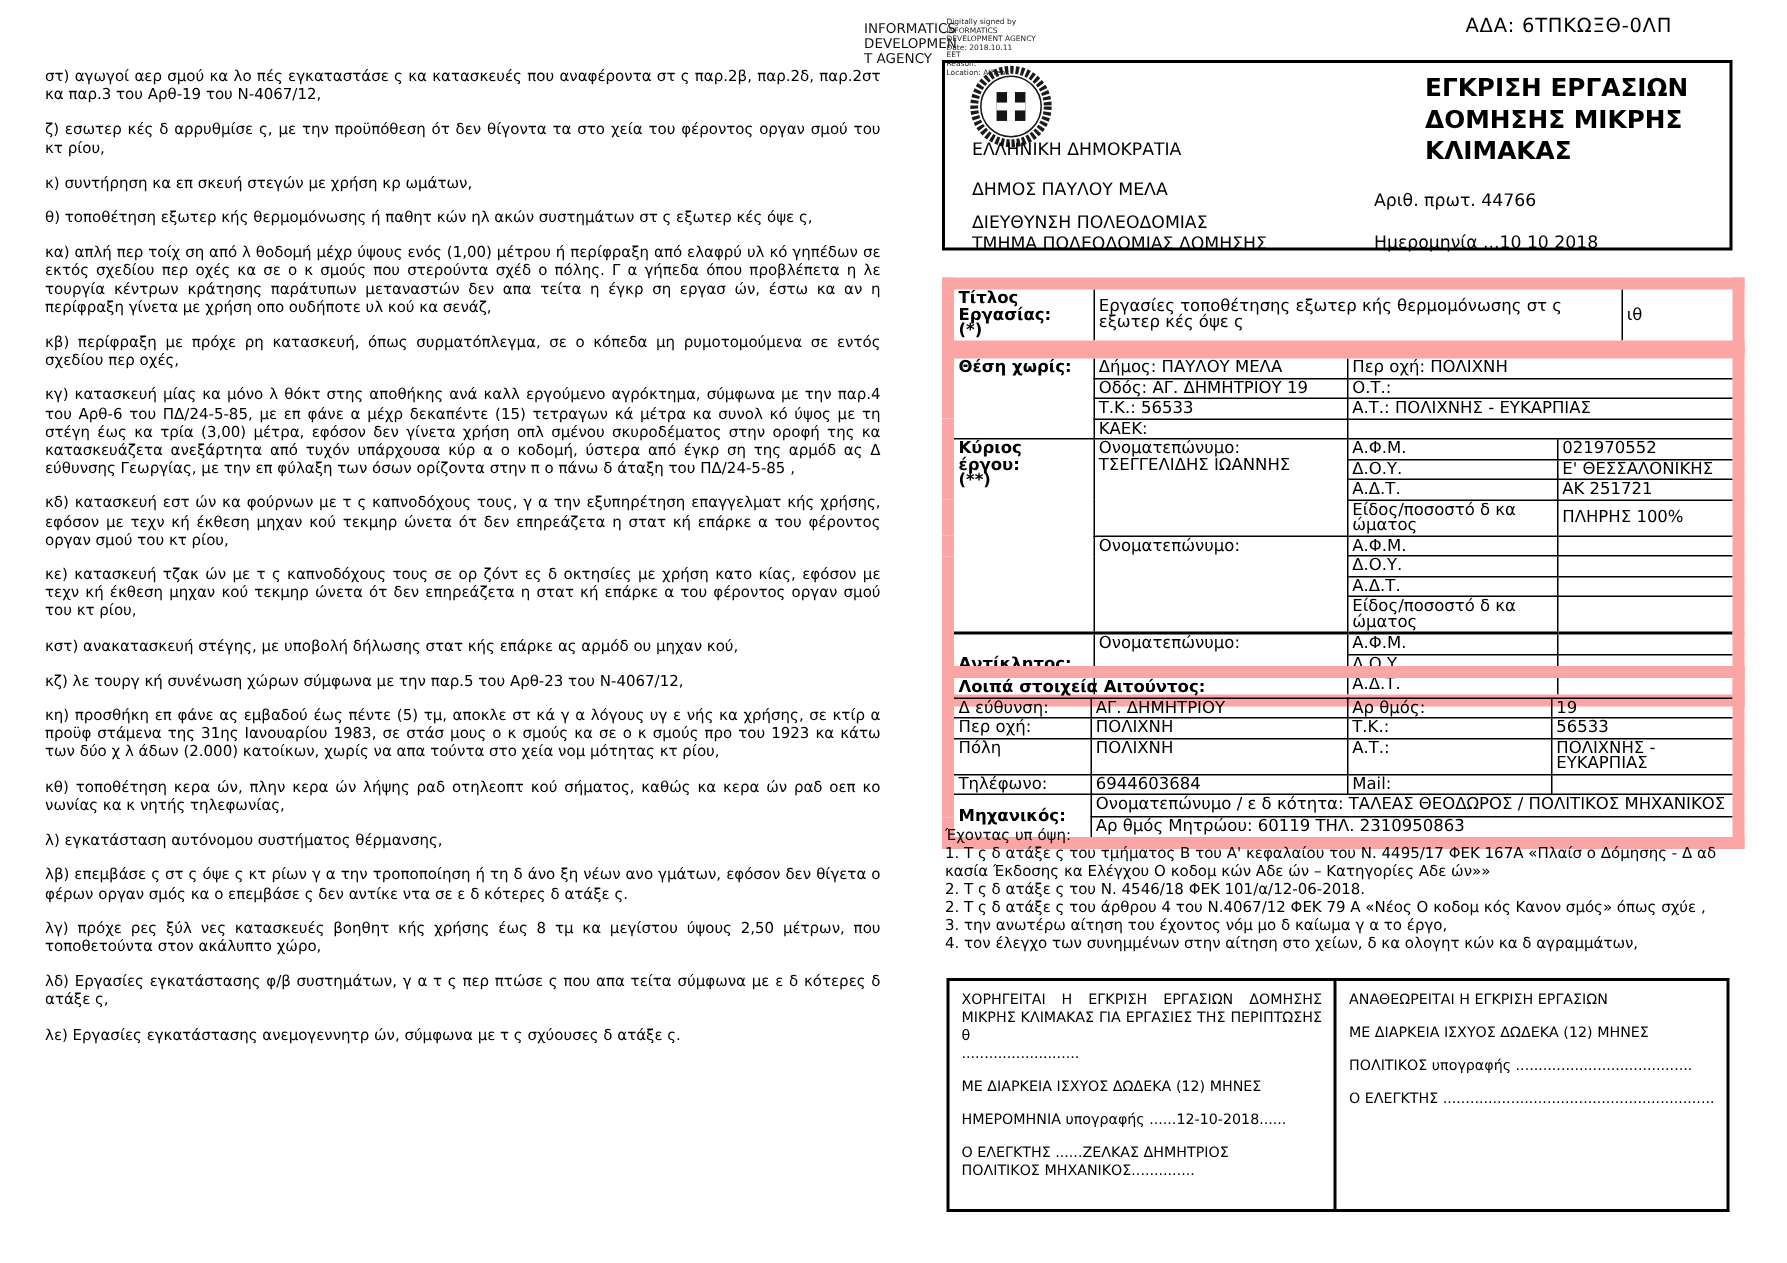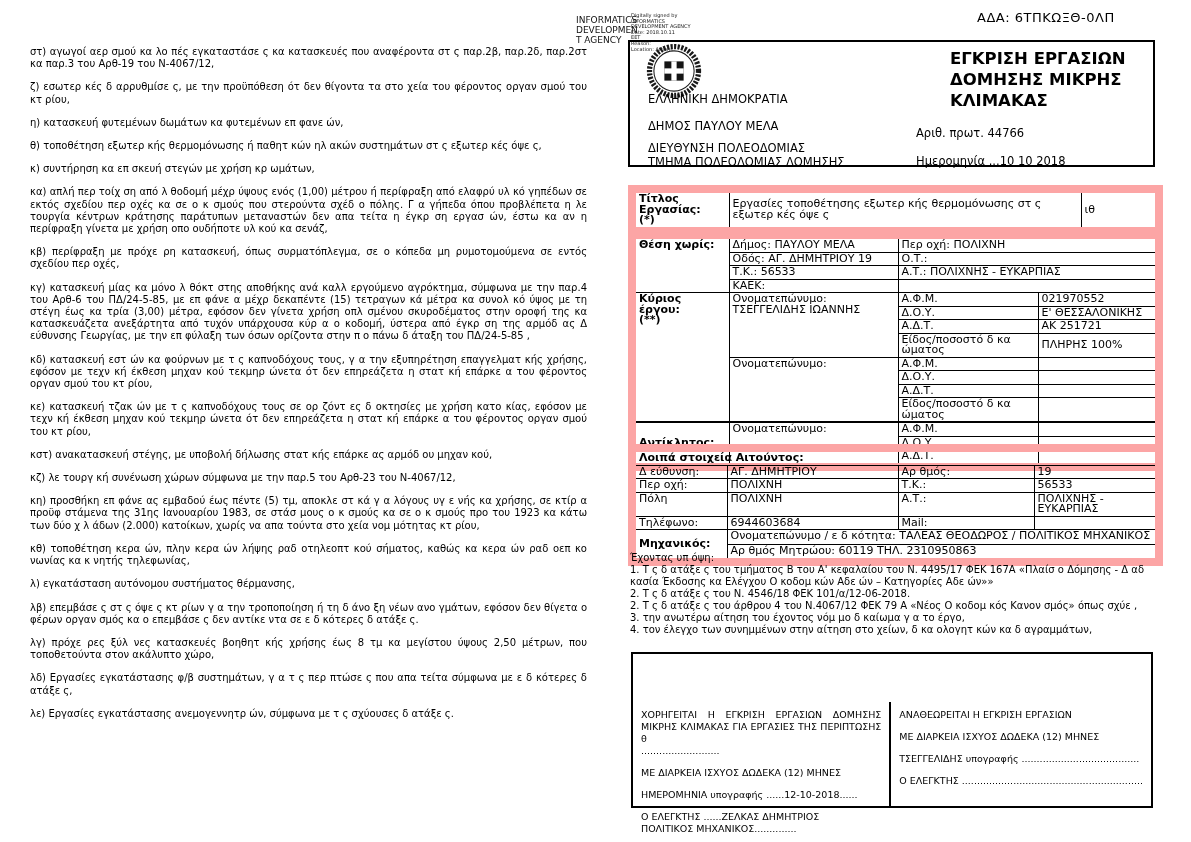--- a/index.html
+++ b/index.html
@@ -50,39 +50,38 @@
   .rowh{height:13px;}
   .rowtall{height:22px;}
 
   
   .having{position:absolute;left:630px;top:552px;width:527px;font-size:10px;line-height:12px;}
   .having div{margin:0;}
 
   
   .bottom-boxes{position:absolute;left:631px;top:652px;width:522px;height:156px;
                 border:2px solid #000;box-sizing:border-box;display:flex;}
-  .bbox{padding:7px 8px;font-size:9.5px;line-height:12px;box-sizing:border-box;margin-top:48px;}
+  .bbox{padding:7px 8px;font-size:9.5px;line-height:12px;box-sizing:border-box;}
   .bbox-left{width:260px;border-right:2px solid #000;}
   .bbox-right{flex:1;}
   .bbox p{margin:0 0 10px 0;}
   .bbox .nowrap{white-space:nowrap;overflow:hidden;}
   .indent{margin-left:56px;}
   .just{text-align:justify;}
 </style>
 </head>
 <body>
 
 <div class="page">
 
   <div class="left-col">
     <p>στ) αγωγοί αερ σμού κα  λο πές εγκαταστάσε ς κα  κατασκευές που αναφέροντα  στ ς παρ.2β, παρ.2δ, παρ.2στ κα  παρ.3 του Αρθ-19 του Ν-4067/12,</p>
     <p>ζ) εσωτερ κές δ αρρυθμίσε ς, με την προϋπόθεση ότ  δεν θίγοντα  τα στο χεία του φέροντος οργαν σμού του κτ ρίου,</p>
-    <p>η) κατασκευή φυτεμένων δωμάτων κα  φυτεμένων επ φανε ών,</p>
+    <p>κ) συντήρηση κα  επ σκευή στεγών με χρήση  κρ ωμάτων,</p>
     <p>θ) τοποθέτηση εξωτερ κής θερμομόνωσης ή παθητ κών ηλ ακών συστημάτων στ ς εξωτερ κές όψε ς,</p>
-    <p>κ) συντήρηση κα  επ σκευή στεγών με χρήση  κρ ωμάτων,</p>
     <p>κα) απλή περ τοίχ ση από λ θοδομή μέχρ  ύψους ενός (1,00) μέτρου ή περίφραξη από ελαφρύ υλ κό γηπέδων σε εκτός σχεδίου περ οχές κα  σε ο κ σμούς που στερούντα  σχέδ ο πόλης. Γ α γήπεδα όπου προβλέπετα  η λε τουργία κέντρων κράτησης παράτυπων μεταναστών δεν απα τείτα  η έγκρ ση εργασ ών, έστω κα  αν η περίφραξη γίνετα  με χρήση οπο ουδήποτε υλ κού κα  σενάζ,</p>
     <p>κβ) περίφραξη με πρόχε ρη κατασκευή, όπως συρματόπλεγμα, σε ο κόπεδα μη ρυμοτομούμενα σε εντός σχεδίου περ οχές,</p>
     <p>κγ) κατασκευή μίας κα  μόνο λ θόκτ στης αποθήκης ανά καλλ εργούμενο αγρόκτημα, σύμφωνα με την παρ.4 του Αρθ-6 του ΠΔ/24-5-85, με επ φάνε α μέχρ  δεκαπέντε (15) τετραγων κά μέτρα κα  συνολ κό ύψος με τη στέγη έως κα  τρία (3,00) μέτρα, εφόσον δεν γίνετα  χρήση οπλ σμένου σκυροδέματος στην οροφή της κα  κατασκευάζετα  ανεξάρτητα από τυχόν υπάρχουσα κύρ α ο κοδομή, ύστερα από έγκρ ση της αρμόδ ας Δ εύθυνσης Γεωργίας, με την επ φύλαξη των όσων ορίζοντα  στην π ο πάνω δ άταξη του ΠΔ/24-5-85 ,</p>
     <p>κδ) κατασκευή εστ ών κα  φούρνων με τ ς καπνοδόχους τους, γ α την εξυπηρέτηση επαγγελματ κής χρήσης, εφόσον με τεχν κή έκθεση μηχαν κού τεκμηρ ώνετα  ότ  δεν επηρεάζετα  η στατ κή επάρκε α του φέροντος οργαν σμού του κτ ρίου,</p>
     <p>κε) κατασκευή τζακ ών με τ ς καπνοδόχους τους σε ορ ζόντ ες  δ οκτησίες με χρήση κατο κίας, εφόσον με τεχν κή έκθεση μηχαν κού τεκμηρ ώνετα  ότ  δεν επηρεάζετα  η στατ κή επάρκε α του φέροντος οργαν σμού του κτ ρίου,</p>
     <p>κστ) ανακατασκευή στέγης, με υποβολή δήλωσης στατ κής επάρκε ας αρμόδ ου μηχαν κού,</p>
     <p>κζ) λε τουργ κή συνένωση χώρων σύμφωνα με την παρ.5 του Αρθ-23 του Ν-4067/12,</p>
     <p>κη) προσθήκη επ φάνε ας εμβαδού έως πέντε (5) τμ, αποκλε στ κά γ α λόγους υγ ε νής κα  χρήσης, σε κτίρ α προϋφ στάμενα της 31ης Ιανουαρίου 1983, σε στάσ μους ο κ σμούς κα  σε ο κ σμούς προ του 1923 κα  κάτω των δύο χ λ άδων (2.000) κατοίκων, χωρίς να απα τούντα  στο χεία νομ μότητας κτ ρίου,</p>
     <p>κθ) τοποθέτηση κερα ών, πλην κερα ών λήψης ραδ οτηλεοπτ κού σήματος, καθώς κα  κερα ών ραδ οεπ κο νωνίας κα  κ νητής τηλεφωνίας,</p>
     <p>λ) εγκατάσταση αυτόνομου συστήματος θέρμανσης,</p>
@@ -290,18 +289,18 @@
       <p class="just" style="margin-bottom:0">ΧΟΡΗΓΕΙΤΑΙ Η ΕΓΚΡΙΣΗ ΕΡΓΑΣΙΩΝ ΔΟΜΗΣΗΣ ΜΙΚΡΗΣ ΚΛΙΜΑΚΑΣ ΓΙΑ ΕΡΓΑΣΙΕΣ ΤΗΣ ΠΕΡΙΠΤΩΣΗΣ θ</p>
       <p>..........................</p>
       <p>ΜΕ ΔΙΑΡΚΕΙΑ ΙΣΧΥΟΣ ΔΩΔΕΚΑ (12) ΜΗΝΕΣ</p>
       <p class="nowrap">ΗΜΕΡΟΜΗΝΙΑ υπογραφής ......12-10-2018......</p>
       <p style="margin-bottom:0" class="nowrap">Ο ΕΛΕΓΚΤΗΣ ......ΖΕΛΚΑΣ ΔΗΜΗΤΡΙΟΣ</p>
       <p class="indent nowrap">ΠΟΛΙΤΙΚΟΣ ΜΗΧΑΝΙΚΟΣ..............</p>
     </div>
     <div class="bbox bbox-right">
       <p>ΑΝΑΘΕΩΡΕΙΤΑΙ Η ΕΓΚΡΙΣΗ ΕΡΓΑΣΙΩΝ</p>
       <p>ΜΕ ΔΙΑΡΚΕΙΑ ΙΣΧΥΟΣ ΔΩΔΕΚΑ (12) ΜΗΝΕΣ</p>
-      <p class="nowrap">ΤΣΕΓΓΕΛΙΔΗΣ υπογραφής .......................................</p>
+      <p class="nowrap">ΠΟΛΙΤΙΚΟΣ υπογραφής .......................................</p>
       <p class="nowrap">Ο ΕΛΕΓΚΤΗΣ ............................................................</p>
     </div>
   </div>
 
 </div>
 
 </body></html>

